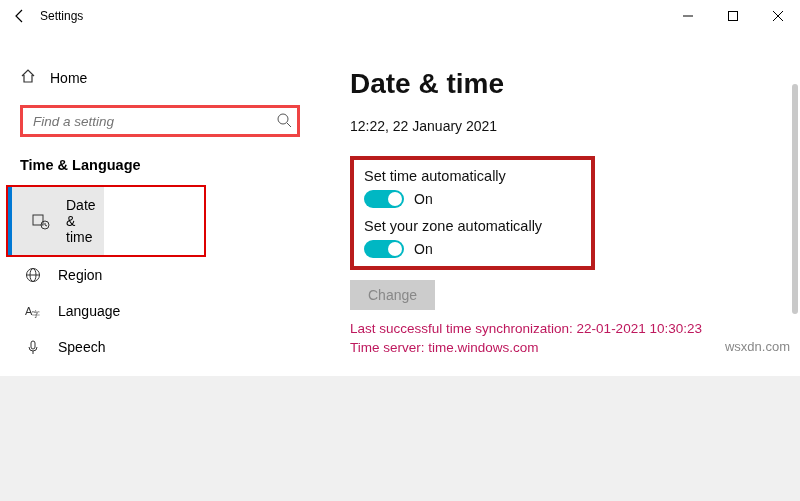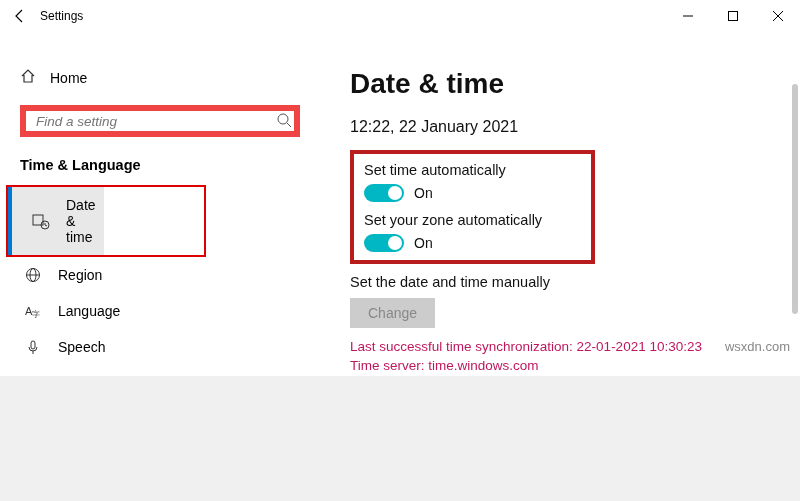--- a/index.html
+++ b/index.html
@@ -7,31 +7,31 @@
   .window { width: 800px; height: 376px; background: #fff; position: relative; display:flex; flex-direction:column;gap:16px; }
   .titlebar { height: 32px; display:flex; align-items:center; background:#fff; border-bottom:0; }
   .titlebar .back { width:40px; display:flex; align-items:center; justify-content:center; cursor:pointer; }
   .titlebar .title { font-size:12px; color:#000; }
   .winbtns { margin-left:auto; display:flex; }
   .winbtn { width:45px; height:32px; display:flex; align-items:center; justify-content:center; cursor:pointer; }
   .body { flex:1; display:flex; overflow:hidden; }
   .sidebar { width:320px; background:#fff; padding: 14px 0 0 0; }
   .home { display:flex; align-items:center; gap:14px; padding: 6px 20px 14px 20px; font-size:14px; cursor:pointer;}
   .search { margin:4px 20px 16px 20px; position:relative; }
-  .search input { width:100%; height:32px; border:6px solid #ef4444; padding:0 30px 0 10px; font-size:13.5px; font-style:italic; color:#666; outline:none; background:#fff;}
+  .search input { width:100%; height:32px; border:3px solid #ef4444; padding:0 30px 0 10px; font-size:13.5px; font-style:italic; color:#666; outline:none; background:#fff;}
   .search .sicon { position:absolute; right:8px; top:7px; color:#555; }
   .section { font-weight:600; font-size:14.5px; padding: 4px 20px 12px 20px; }
   .navitem { display:flex; align-items:center; gap:16px; padding:10px 20px; font-size:14px; cursor:pointer; border-left:4px solid transparent;}
   .navitem.sel { background:#e8e8e8; border-left:4px solid #0078d4; }
   .highlight-box { border:2px solid #d00; margin:0 0 0 6px; padding-right:100px; width:200px;}
   .navitem .ico { width:18px; display:flex; align-items:center; justify-content:center; color:#333;}
   .main { flex:1; padding:20px 30px 0 30px; overflow:hidden; color:#111; position:relative;}
   h1 { font-weight:600; font-size:28px; margin-bottom:18px;}
   h2 { font-weight:600; font-size:19px; margin-bottom:12px;}
-  .dt { font-size:16px; margin-bottom:14px; }
+  .dt { font-size:14px; margin-bottom:22px; }
   .togbox { border:4px solid #b91c1c; padding:8px 10px 8px 10px; width:245px; margin-bottom:10px;}
   .tlabel { font-size:14.5px; margin-bottom:6px;}
   .trow { display:flex; align-items:center; gap:10px; font-size:14px; margin-bottom:10px;}
   .trow:last-child{margin-bottom:0;}
   .toggle { width:40px; height:18px; background:#00b7c3; border-radius:10px; position:relative; cursor:pointer;}
   .toggle::after { content:""; position:absolute; right:2px; top:2px; width:14px; height:14px; background:#fff; border-radius:50%; }
   .manlabel { font-size:14.5px; margin:8px 0;}
   .chgbtn { background:#ccc; color:#888; border:none; padding:7px 18px; font-size:14px; cursor:not-allowed; margin-bottom:10px;}
   .synctitle { font-weight:600; font-size:17px; margin-bottom:6px;}
   .grey { color:#be185d; font-size:13.5px; line-height:1.4;}
@@ -149,21 +149,20 @@
           <div class="toggle"></div>
           <span>On</span>
         </div>
         <div class="tlabel">Set your zone automatically</div>
         <div class="trow">
           <div class="toggle"></div>
           <span>On</span>
         </div>
       </div>
 
-      <div class="manlabel">Set the date and time manually</div>
       <button class="chgbtn" disabled="">Change</button>
 
       <div class="grey">Last successful time synchronization: 22-01-2021 10:30:23</div>
       <div class="grey">Time server: time.windows.com</div>
 
       <div class="scrollbar"></div>
     </div>
 
   </div>
 

